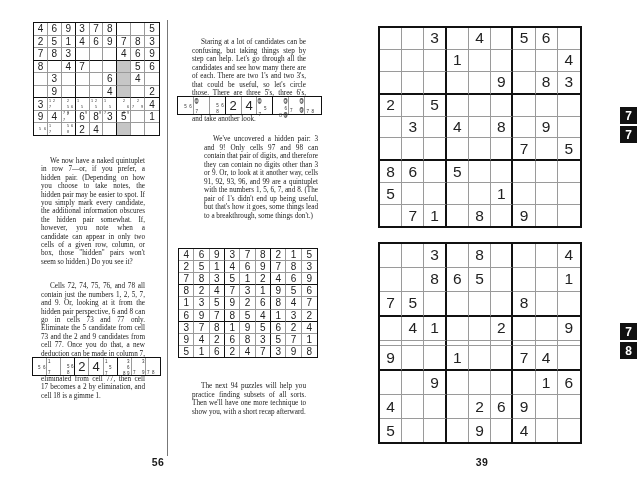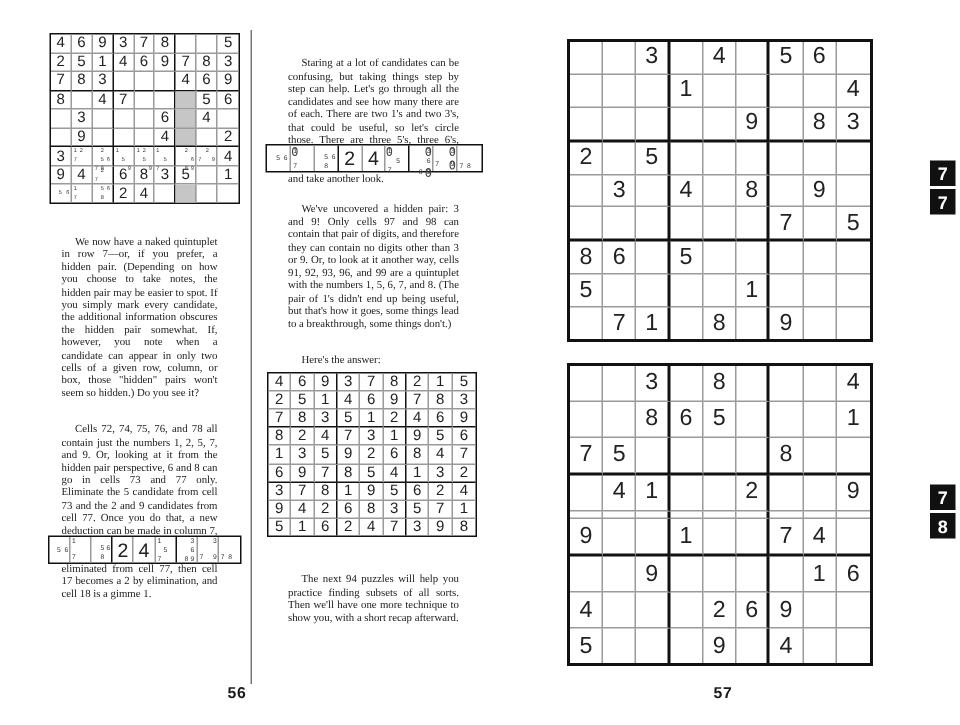--- a/index.html
+++ b/index.html
@@ -4,21 +4,21 @@
 <style>
   html,body{margin:0;padding:0;background:#fff;}
   #spread{position:relative;width:640px;height:483px;background:#fff;overflow:hidden;
           font-family:"Liberation Serif",serif;color:#1a1a1a;}
 
   
   .col{position:absolute;text-align:justify;font-size:7.2px;}
   .col p{margin:16px;text-indent:9px;}
   #col1{left:25px;top:141px;width:136px;line-height:8.4px;}
   #col2a{left:176px;top:22px;width:146px;line-height:8.5px;}
-  #col2b{left:176px;top:119px;width:146px;line-height:8.55px;}
+  #col2b{left:188px;top:119px;width:146px;line-height:8.55px;}
   #col2c{left:176px;top:366px;width:146px;line-height:8.55px;}
   #divider{position:absolute;left:167px;top:20px;width:1px;height:436px;background:#777;}
 
   .pagenum{position:absolute;top:456px;width:24px;text-align:center;
            font-family:"Liberation Sans",sans-serif;font-weight:bold;font-size:10.5px;letter-spacing:.5px;}
   #pn56{left:146px;} #pn57{left:470px;}
 
   
   .sudoku{position:absolute;display:grid;grid-template-columns:repeat(9,1fr);
           border:1.6px solid #111;background:#fff;box-sizing:border-box;}
@@ -582,21 +582,20 @@
             <span></span>
             <span>7</span>
             <span>8</span>
             <span></span>
           </div>
         </div>
       </div>
 
     <div class="col" id="col2b">
       <p>We've uncovered a hidden pair: 3 and 9! Only cells 97 and 98 can contain that pair of digits, and therefore they can contain no digits other than 3 or 9. Or, to look at it another way, cells 91, 92, 93, 96, and 99 are a quintuplet with the numbers 1, 5, 6, 7, and 8. (The pair of 1's didn't end up being useful, but that's how it goes, some things lead to a breakthrough, some things don't.)</p>
-      <p>Here's the answer:</p>
     </div>
 
     <div class="sudoku g-ans">
         <div class="cell">
           <span class="big">4</span>
         </div>
         <div class="cell">
           <span class="big">6</span>
         </div>
         <div class="cell vr">
@@ -1122,16 +1121,16 @@
         <div class="cell">
           <span class="big">4</span>
         </div>
         <div class="cell"></div>
         <div class="cell"></div>
       </div>
 
     <div class="tab" id="t78a">7</div>
     <div class="tab" id="t78b">8</div>
 
-    <div class="pagenum" id="pn57">57</div>
+    <div class="pagenum" id="pn57">39</div>
   </div>
 
 </div>
 
 </body></html>

